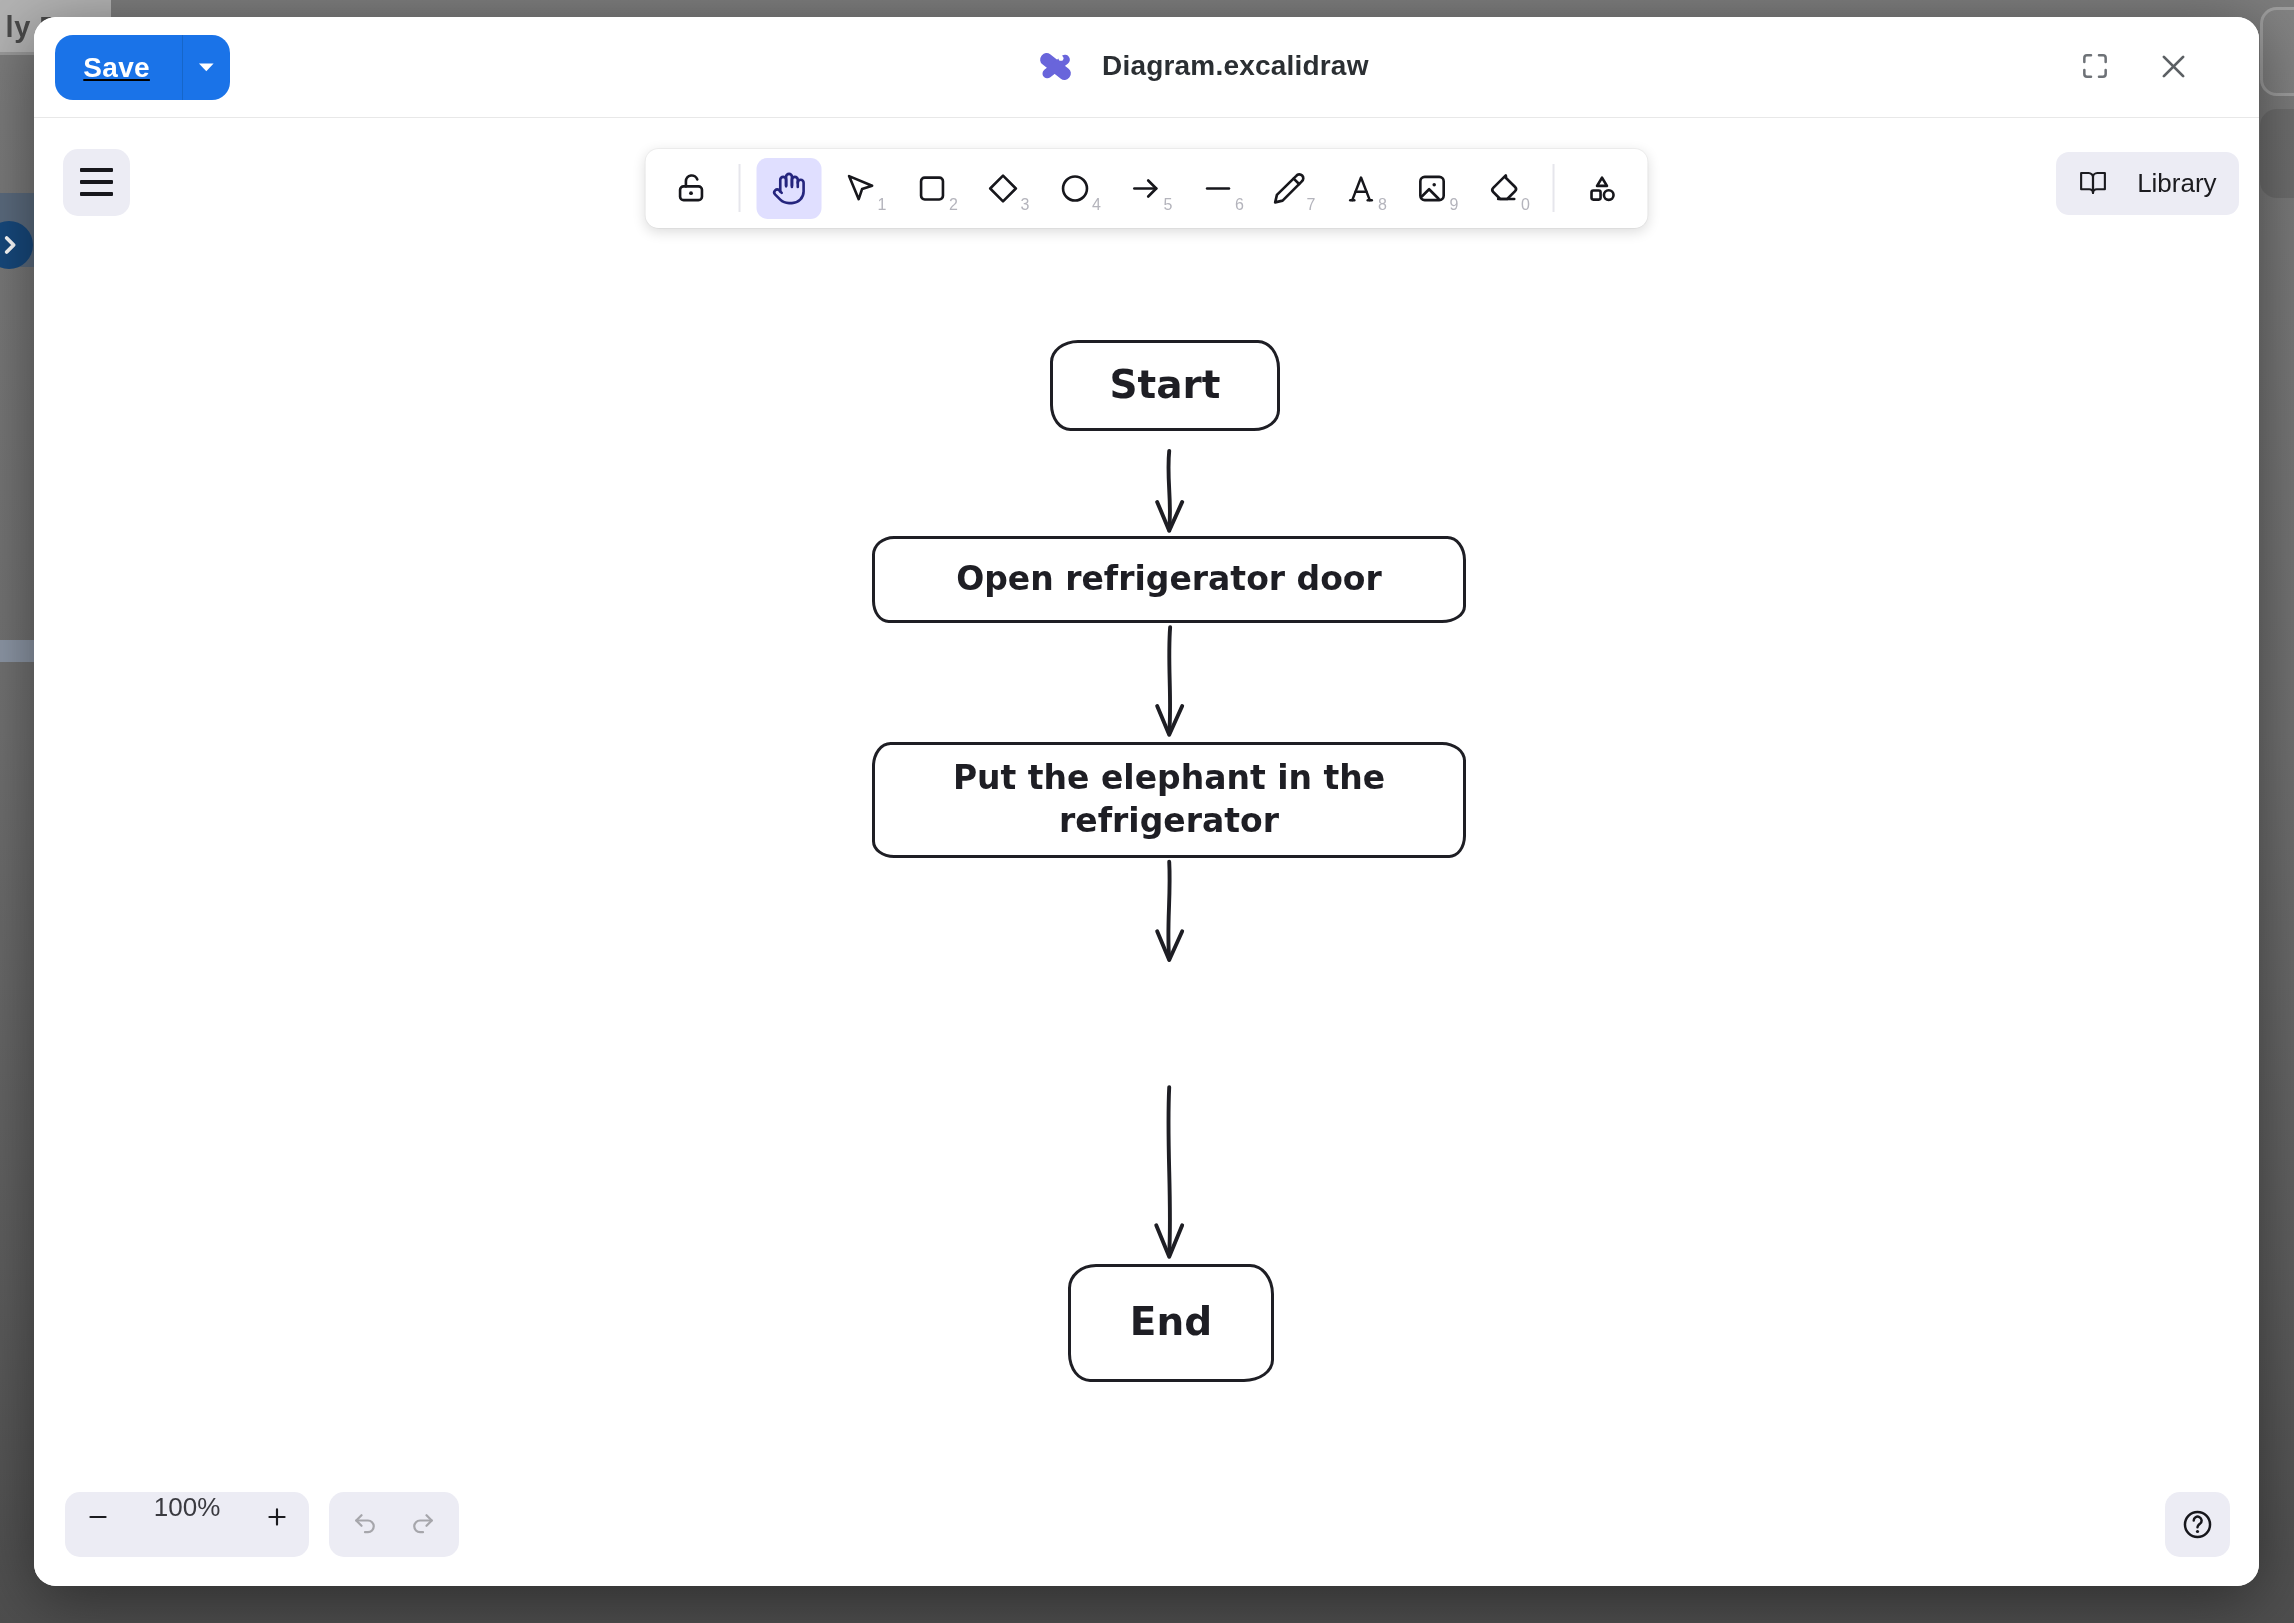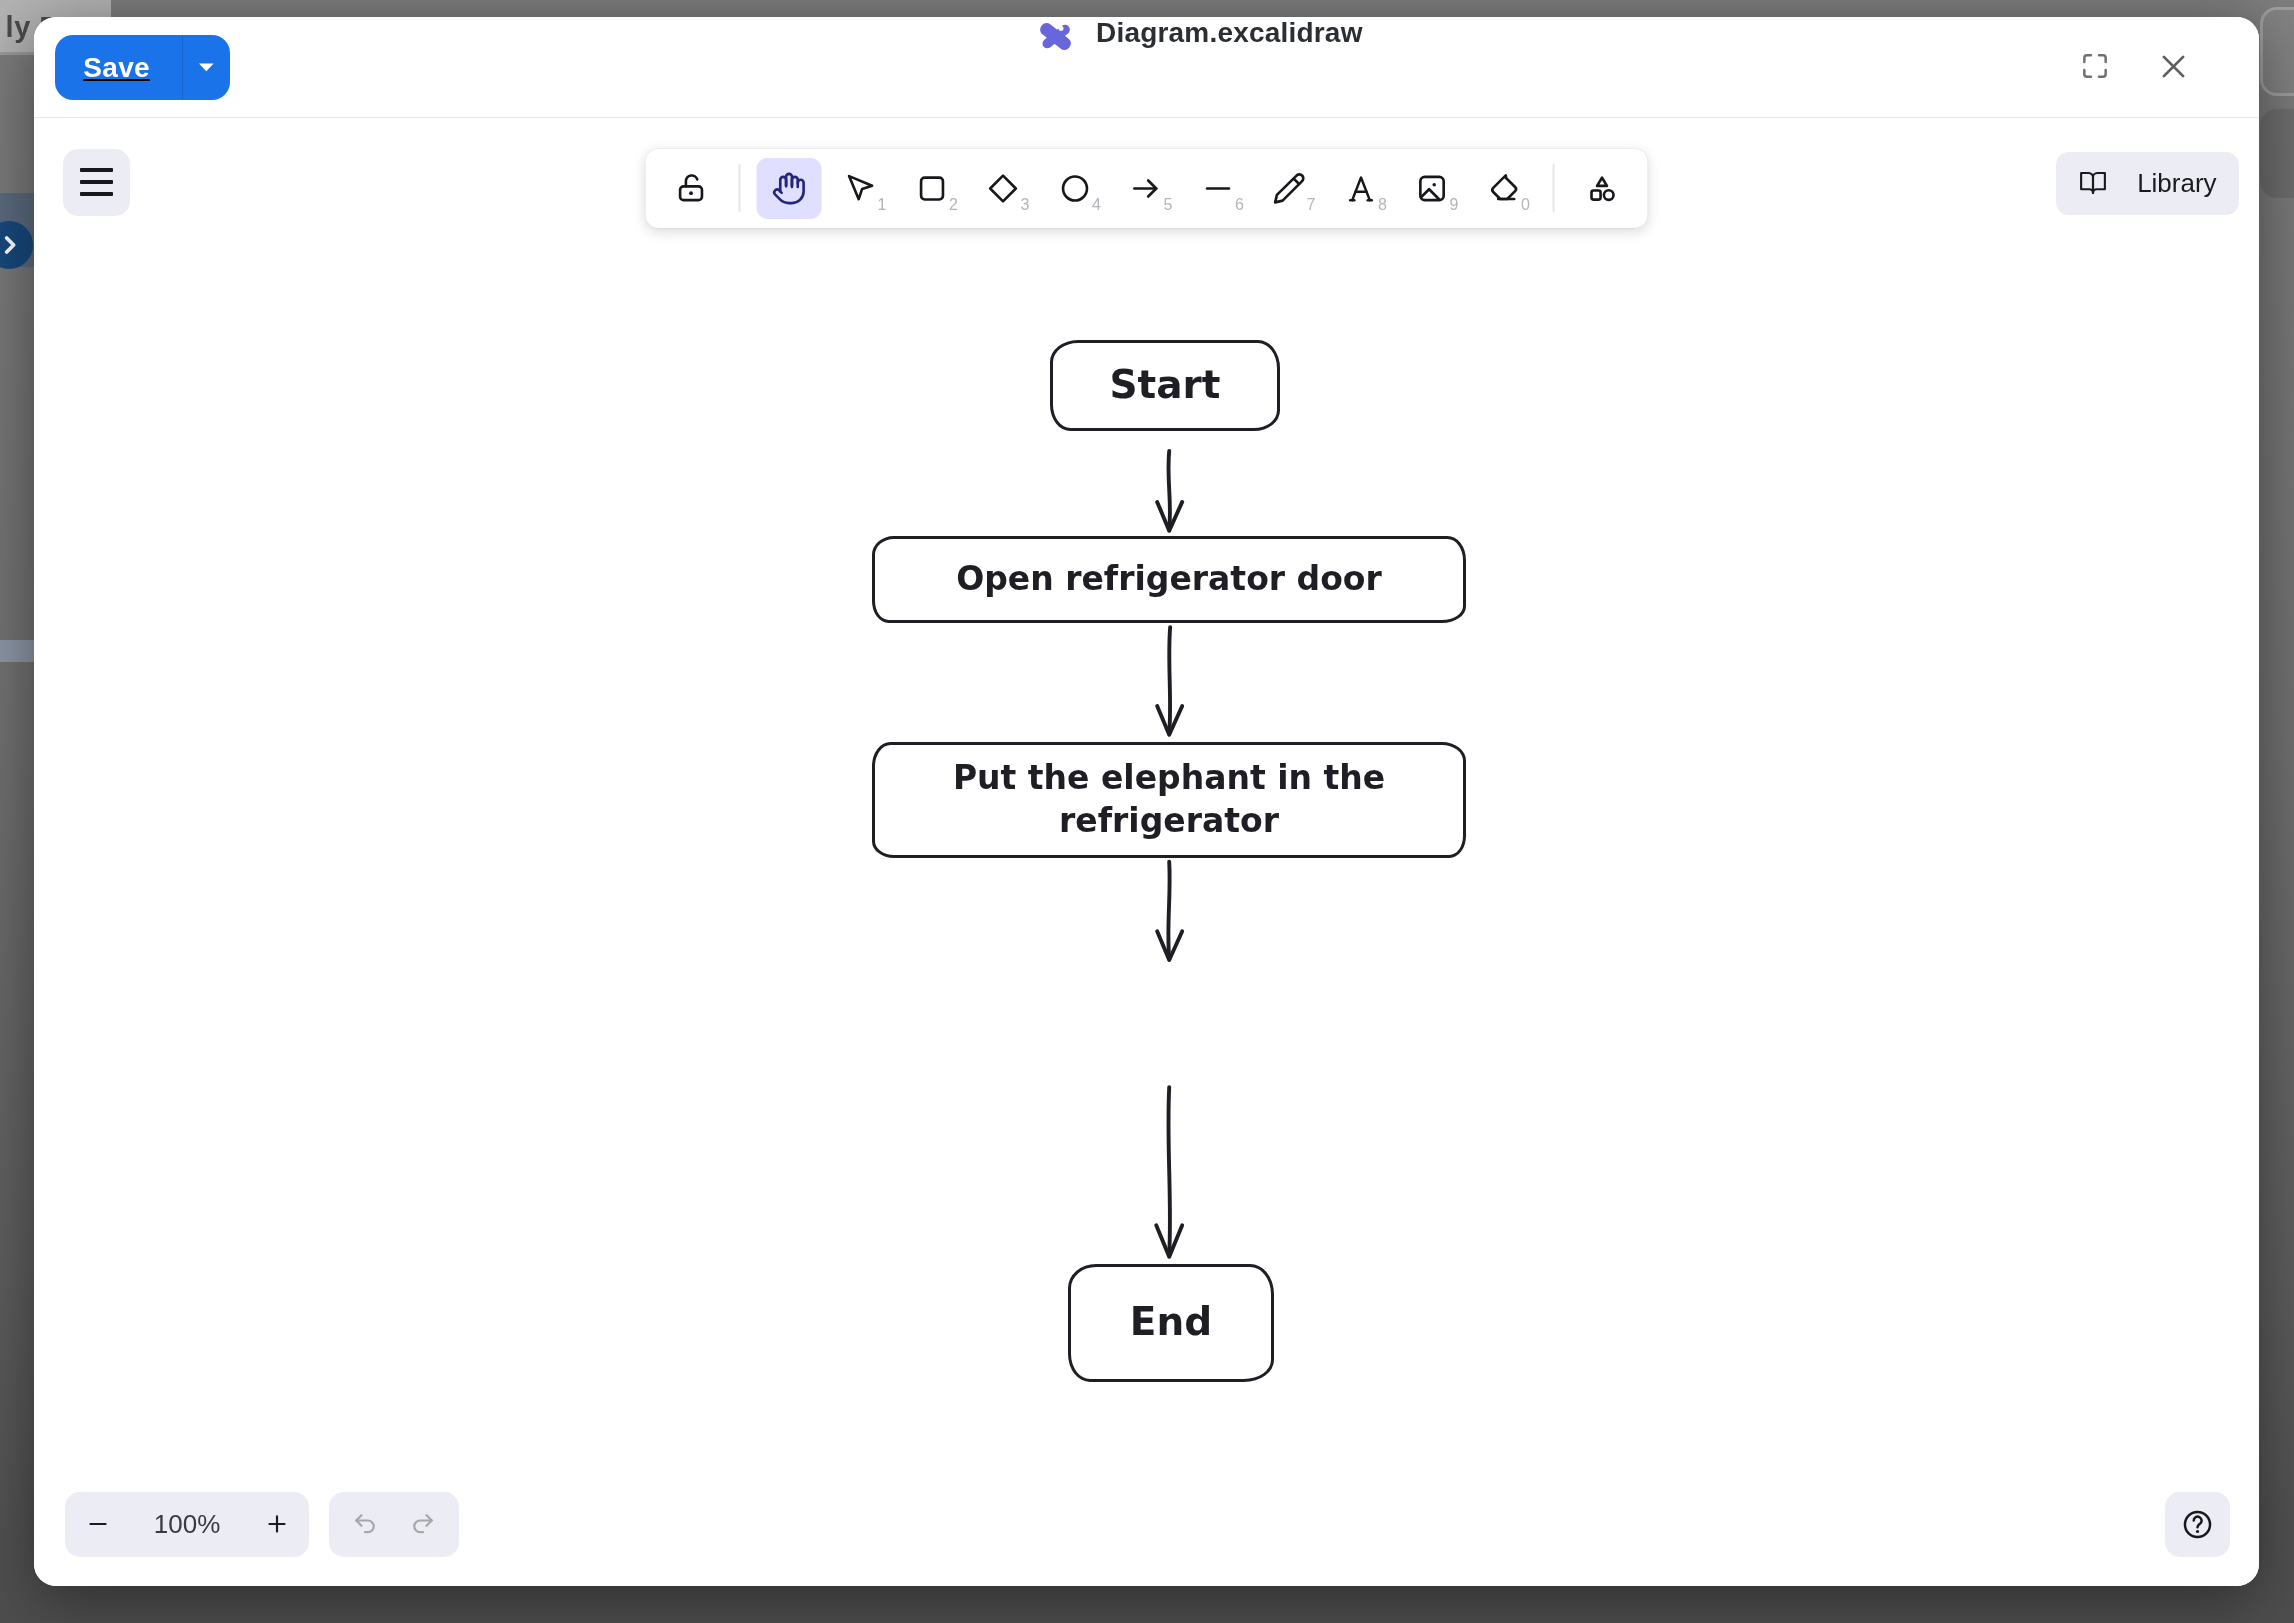--- a/index.html
+++ b/index.html
@@ -36,21 +36,21 @@
   .save-group { position:absolute; left:21.3px; top:18.6px; height:65px; display:flex; border-radius:18px; overflow:hidden;text-decoration:underline; }
   .save-main {
     background:#1a73e8; color:#fff; border:none; font-family:inherit;
     font-size:28px; font-weight:600; padding:0 32px 0 28px; cursor:pointer;
     display:flex; align-items:center; letter-spacing:0.3px;
   }
   .save-caret {
     background:#1a73e8; border:none; border-left:1.9px solid #1666c9; cursor:pointer;
     width:48px; display:flex; align-items:center; justify-content:center;
   }
-  .title-wrap { position:absolute; left:1002px; top:0; height:99px; display:flex; align-items:flex-start; gap:21px; }
+  .title-wrap { position:absolute; left:1002px; top:0; height:99px; display:flex; align-items:center; gap:27px; }
   .doc-title { font-size:28px; font-weight:600; color:#2b2f33; letter-spacing:0.2px; }
   .header-icons { position:absolute; right:63px; top:0; height:99px; display:flex; align-items:center; gap:35px; }
   .icon-btn { background:none; border:none; cursor:pointer; display:flex; align-items:center; justify-content:center; padding:5.6px; }
 
   
   .canvas { position:relative; flex:1 1 auto; background:#ffffff; }
 
   .burger-btn {
     position:absolute; left:29px; top:31px; width:67px; height:67px;
     background:#ececf4; border:none; border-radius:15px; cursor:pointer;
@@ -99,21 +99,21 @@
     border-radius:18.6px 24px 16.7px 22px / 24px 18.6px 22px 16.7px; }
   .node-close { left:838px; top:850px; width:594px; height:115px; font-size:33px;
     border-radius:24px 16.7px 22px 18.6px / 16.7px 24px 18.6px 22px; }
   .node-end { left:1034px; top:1146px; width:206px; height:118px; font-size:39px;
     border-radius:28px 24px 30px 22px / 24px 30px 22px 28px; }
   .flow-arrows { position:absolute; inset:0; width:100%; height:100%; }
 
   
   .zoom-pill {
     position:absolute; left:31px; top:1374px; width:244px; height:65px;
-    background:#ececf4; border-radius:15px; display:flex; align-items:center;
+    background:#ececf4; border-radius:15px; display:flex; 
     justify-content:space-between; padding:0 11px;
   }
   .pill-btn { width:43px; height:50px; background:transparent; border:none; border-radius:9.3px; cursor:pointer;
     display:flex; align-items:center; justify-content:center; }
   .zoom-value { font-size:26px; color:#3a3a40; cursor:pointer; }
   .history-pill {
     position:absolute; left:295px; top:1374px; width:130px; height:65px;
     background:#ececf4; border-radius:15px; display:flex; align-items:center; justify-content:space-evenly;
   }
   .help-btn {

